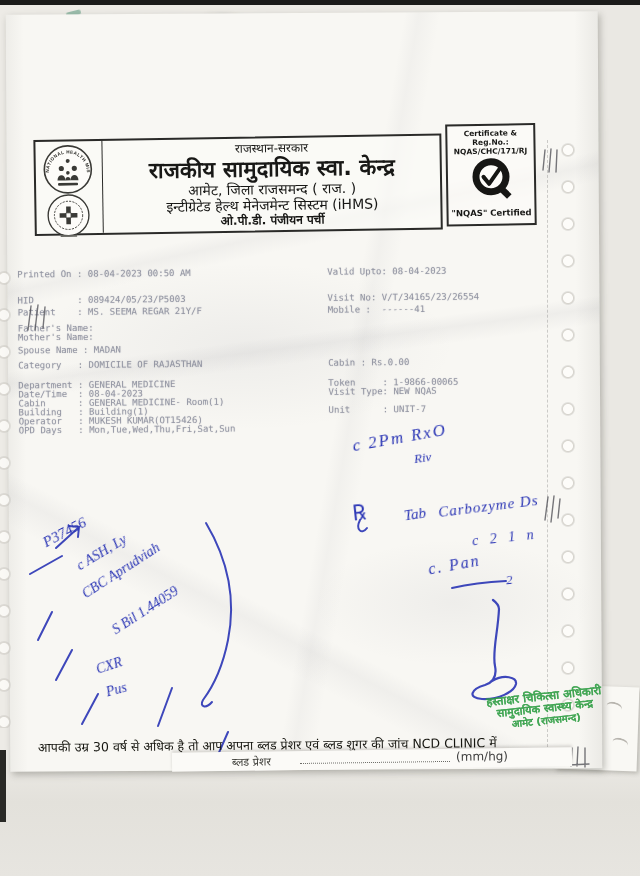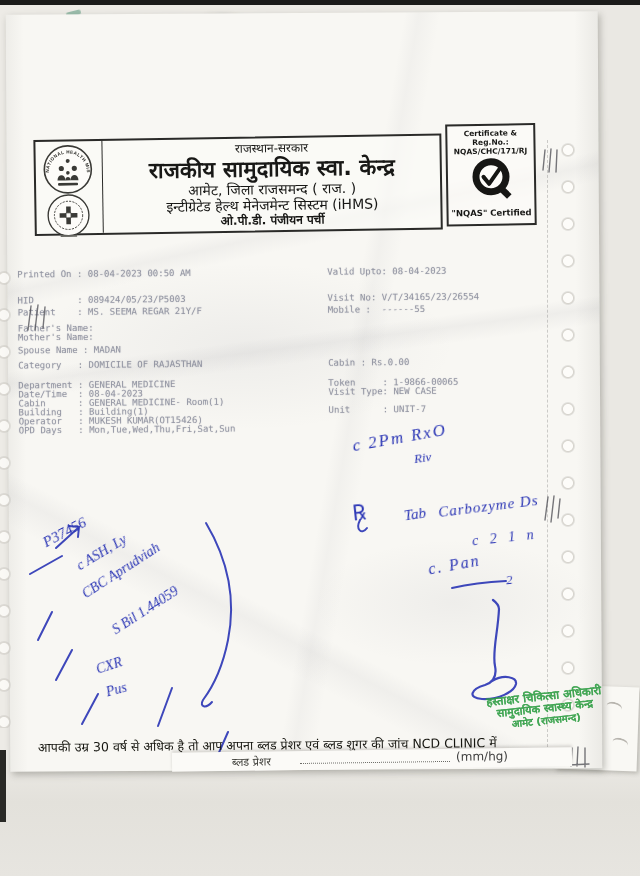--- a/index.html
+++ b/index.html
@@ -182,27 +182,27 @@
         <path d="M 33 32 L 42 41" stroke="#161614" stroke-width="6.5"></path>
         <path d="M 16.5 21 L 22 28 L 32.5 13.5" fill="none" stroke="#161614" stroke-width="4" stroke-linecap="round" stroke-linejoin="round"></path>
       </svg>
       <div class="cert-cert">"NQAS" Certified</div>
     </div>
   </div>
 
   <div class="printed">
     <div class="prow mb17"><span class="pl">Printed On : 08-04-2023 00:50 AM</span><span class="pr">Valid Upto: 08-04-2023</span></div>
     <div class="prow mb3"><span class="pl">HID        : 089424/05/23/P5003</span><span class="pr">Visit No: V/T/34165/23/26554</span></div>
-    <div class="prow mb7"><span class="pl">Patient    : MS. SEEMA REGAR 21Y/F</span><span class="pr">Mobile :  ------55</span></div>
+    <div class="prow mb7"><span class="pl">Patient    : MS. SEEMA REGAR 21Y/F</span><span class="pr">Mobile :  ------41</span></div>
     <div class="prow mb0"><span class="pl">Father's Name:</span><span class="pr"></span></div>
     <div class="prow mb4"><span class="pl">Mother's Name:</span><span class="pr"></span></div>
     <div class="prow mb6"><span class="pl">Spouse Name : MADAN</span><span class="pr"></span></div>
     <div class="prow mb11"><span class="pl">Category   : DOMICILE OF RAJASTHAN</span><span class="pr">Cabin : Rs.0.00</span></div>
     <div class="prow mb0"><span class="pl">Department : GENERAL MEDICINE</span><span class="pr">Token     : 1-9866-00065</span></div>
-    <div class="prow mb0"><span class="pl">Date/Time  : 08-04-2023</span><span class="pr">Visit Type: NEW CASE</span></div>
+    <div class="prow mb0"><span class="pl">Date/Time  : 08-04-2023</span><span class="pr">Visit Type: NEW NQAS</span></div>
     <div class="prow mb0"><span class="pl">Cabin      : GENERAL MEDICINE- Room(1)</span><span class="pr"></span></div>
     <div class="prow mb0"><span class="pl">Building   : Building(1)</span><span class="pr">Unit      : UNIT-7</span></div>
     <div class="prow mb0"><span class="pl">Operator   : MUKESH KUMAR(OT15426)</span><span class="pr"></span></div>
     <div class="prow mb0"><span class="pl">OPD Days   : Mon,Tue,Wed,Thu,Fri,Sat,Sun</span><span class="pr"></span></div>
   </div>
 
   <div class="hw hw-tr1">c 2Pm RxO</div>
   <div class="hw hw-tr2">Riv</div>
   <div class="hw hw-l1">P37456</div>
   <div class="hw hw-l2">c ASH, Ly</div>

